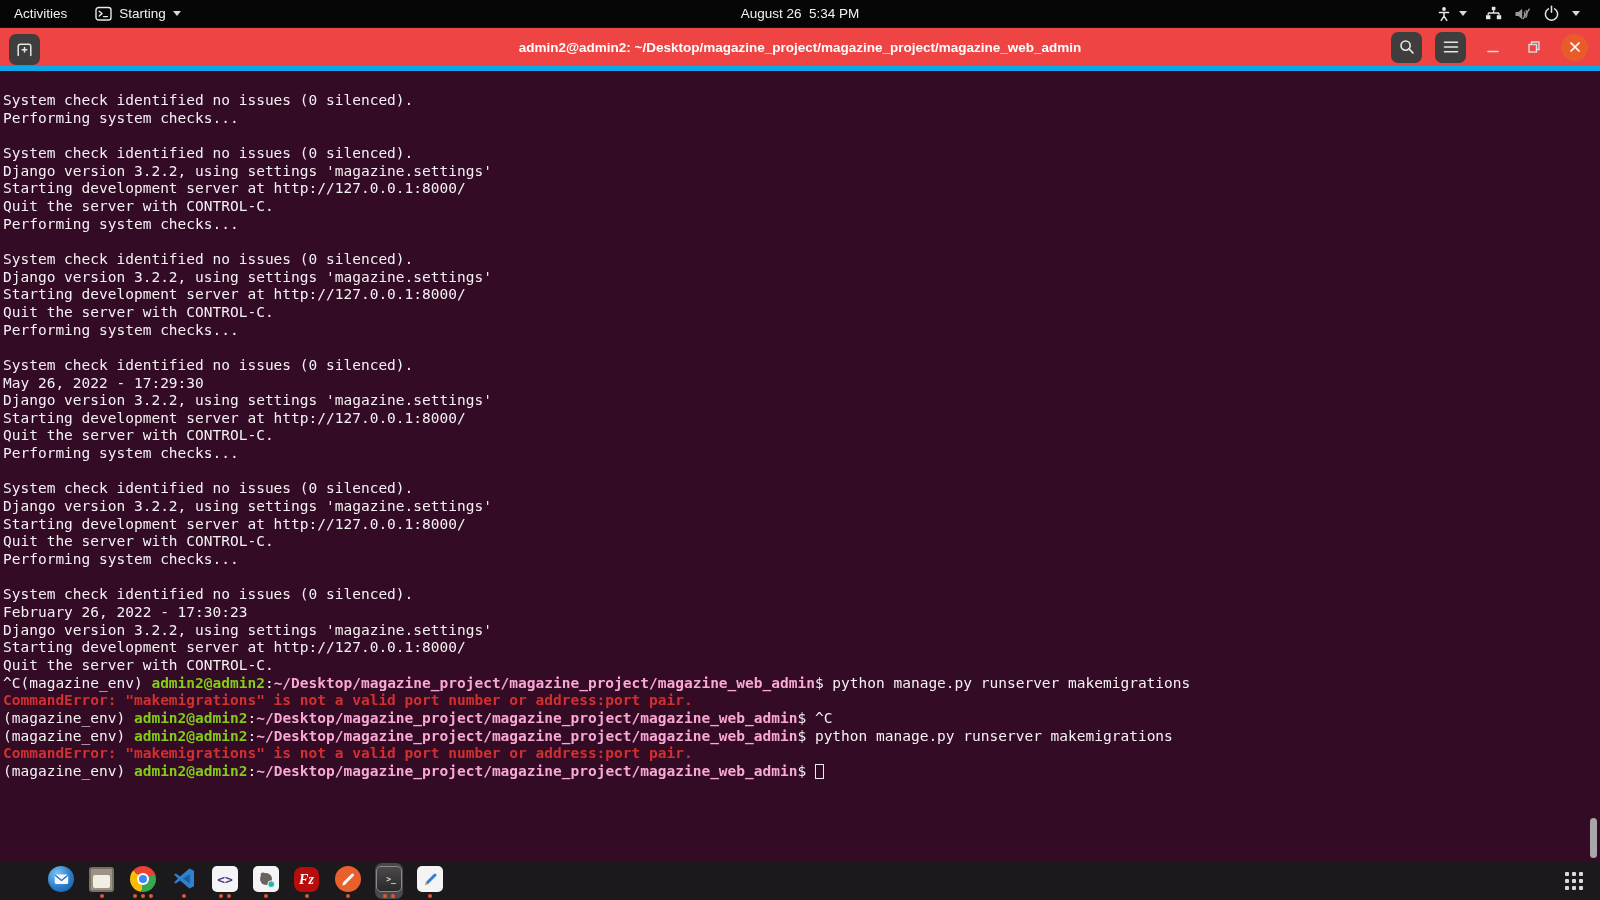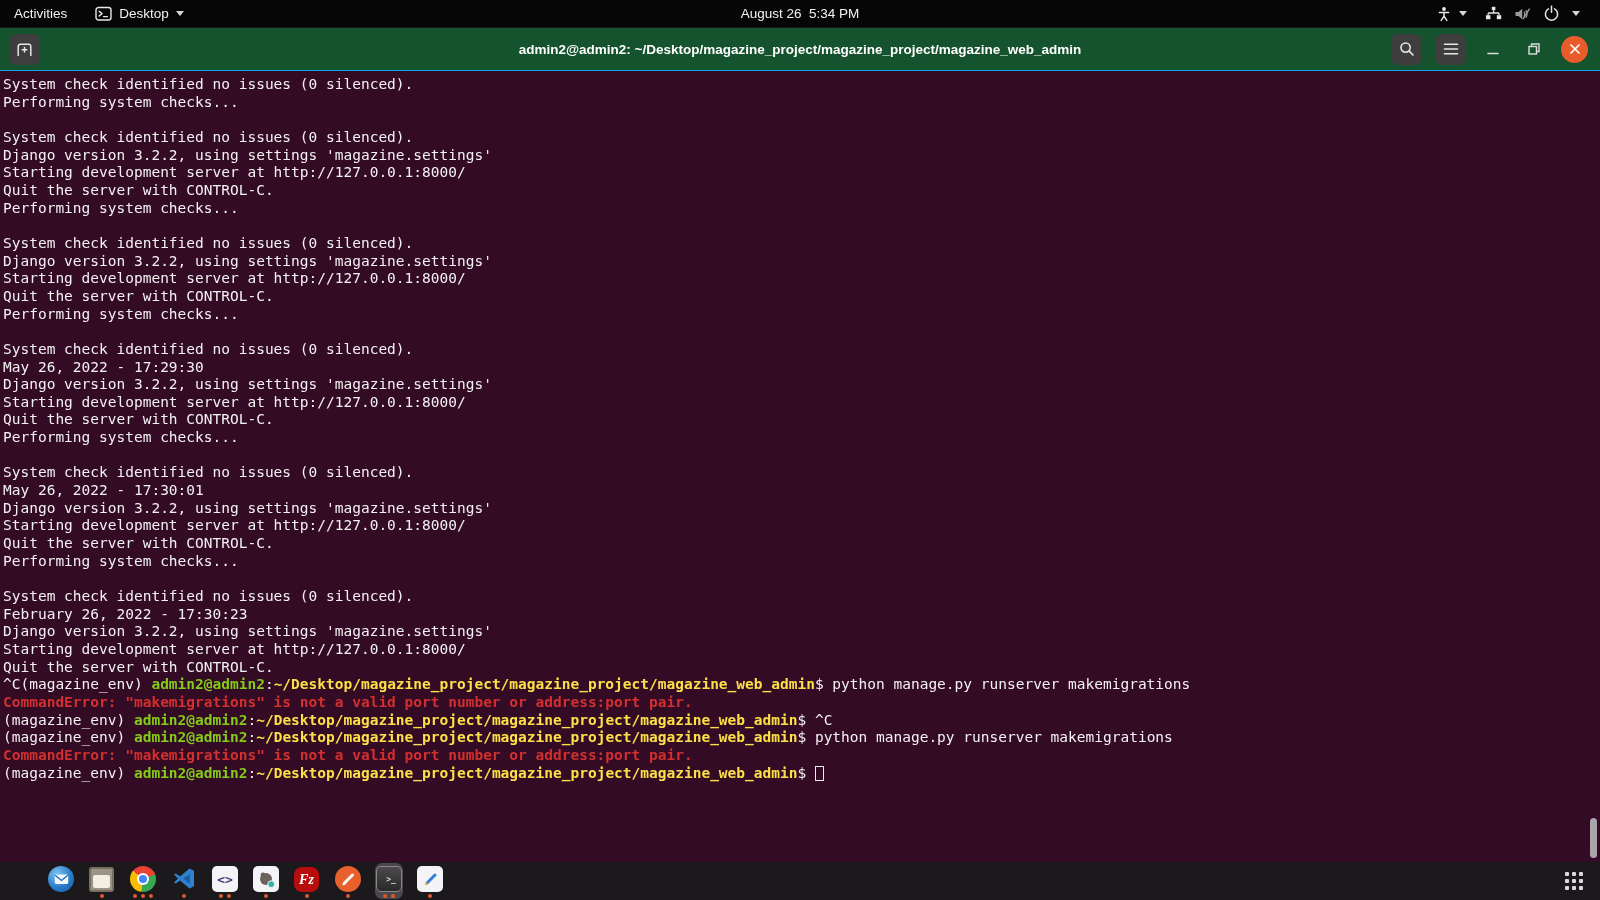--- a/index.html
+++ b/index.html
@@ -15,40 +15,40 @@
              height:100%; display:flex; align-items:center; gap:7px; padding:0 14px; cursor:default; }
   .tb-center { position:absolute; left:50%; transform:translateX(-50%); height:100%; }
   .tb-clock { white-space:pre; }
   .tb-right { margin-left:auto; display:flex; align-items:center; height:100%; padding-right:10px; }
   .tb-right .tb-item { padding:0 8px; }
   .caret { width:0; height:0; border-left:4.5px solid transparent; border-right:4.5px solid transparent;
            border-top:5px solid #d8d8d8; display:inline-block; }
   .sysicons { display:flex; align-items:center; gap:12px; padding:0 10px; height:100%; }
 
   
-  .titlebar { height:44px; background:#14532d; border-top:1px solid #151515; border-bottom:1px solid #0ea5e9;
+  .titlebar { height:44px; background:#ef4444; border-top:1px solid #151515; border-bottom:5px solid #0ea5e9;
               position:relative; display:flex; align-items:center; flex:0 0 auto; }
   .hb-btn { width:31px; height:31px; border-radius:7px; background:#3f3e3f; border:none;
             display:flex; align-items:center; justify-content:center; cursor:default; }
   .newtab { position:absolute; left:9px; top:6px; }
   .win-title { position:absolute; left:50%; transform:translateX(-50%); color:#ffffff;
                font-weight:bold; font-size:13.5px; white-space:nowrap; }
   .controls { position:absolute; right:12px; top:0; height:100%; display:flex; align-items:center; gap:13px; }
   .ctl-plain { width:28px; height:28px; background:none; border:none; display:flex;
                align-items:center; justify-content:center; cursor:default; }
   .close-btn { width:27px; height:27px; border-radius:50%; background:#e95b2b; border:none;
                display:flex; align-items:center; justify-content:center; cursor:default; }
 
   
   .terminal { flex:1 1 auto; background:#330b25; position:relative; overflow:hidden;
-              padding:5px 0 0 3px; cursor:text; }
+              padding:21px 0 0 3px; cursor:text; }
   .tl { font-family:"DejaVu Sans Mono", monospace; font-size:14.5px; line-height:17.66px;
         min-height:17.66px; white-space:pre; color:#f4f1f3; }
   .tl .g { color:#84cc16; font-weight:bold; }
-  .tl .b { color:#fde047; font-weight:bold; }
+  .tl .b { color:#f9a8d4; font-weight:bold; }
   .tl .r { color:#d22f2f; font-weight:bold; }
   .cursor { display:inline-block; width:9px; height:15px; border:1.5px solid #efece f;
             border:1.5px solid #efecef; vertical-align:text-bottom; }
   .scrollbar { position:absolute; right:3px; top:747px; width:7px; height:40px;
                border-radius:4px; background:#a9a5a9; cursor:pointer; }
 
   
   .dock { height:38px; background:#1c191c; display:flex; align-items:center;
           padding-left:6px; flex:0 0 auto; position:relative; }
   .dock-app { width:28px; height:36px; margin-right:13px; background:none; border:none;
@@ -101,21 +101,21 @@
     <div class="tb-left">
       <button class="tb-item">Activities</button>
       <button class="tb-item">
         <span style="display:flex;">
           <svg width="17" height="16" viewBox="0 0 17 16">
             <rect x="1" y="1.5" width="15" height="12.5" rx="2.6" fill="none" stroke="#e8e8e8" stroke-width="1.4"></rect>
             <path d="M4.2 5.2 L7 7.6 L4.2 10" fill="none" stroke="#e8e8e8" stroke-width="1.4" stroke-linecap="round" stroke-linejoin="round"></path>
             <line x1="8.5" y1="10.6" x2="12.4" y2="10.6" stroke="#e8e8e8" stroke-width="1.4" stroke-linecap="round"></line>
           </svg>
         </span>
-        <span>Desktop</span>
+        <span>Starting</span>
         <span class="caret"></span>
       </button>
     </div>
     <div class="tb-center">
       <button class="tb-item tb-clock">August 26  5:34 PM</button>
     </div>
     <div class="tb-right">
       <button class="tb-item">
         <span style="display:flex;">
           <svg width="16" height="16" viewBox="0 0 16 16">
@@ -212,21 +212,20 @@
         <div class="tl"><span>Performing system checks...</span></div>
         <div class="tl"></div>
         <div class="tl"><span>System check identified no issues (0 silenced).</span></div>
         <div class="tl"><span>May 26, 2022 - 17:29:30</span></div>
         <div class="tl"><span>Django version 3.2.2, using settings 'magazine.settings'</span></div>
         <div class="tl"><span>Starting development server at http://127.0.0.1:8000/</span></div>
         <div class="tl"><span>Quit the server with CONTROL-C.</span></div>
         <div class="tl"><span>Performing system checks...</span></div>
         <div class="tl"></div>
         <div class="tl"><span>System check identified no issues (0 silenced).</span></div>
-        <div class="tl"><span>May 26, 2022 - 17:30:01</span></div>
         <div class="tl"><span>Django version 3.2.2, using settings 'magazine.settings'</span></div>
         <div class="tl"><span>Starting development server at http://127.0.0.1:8000/</span></div>
         <div class="tl"><span>Quit the server with CONTROL-C.</span></div>
         <div class="tl"><span>Performing system checks...</span></div>
         <div class="tl"></div>
         <div class="tl"><span>System check identified no issues (0 silenced).</span></div>
         <div class="tl"><span>February 26, 2022 - 17:30:23</span></div>
         <div class="tl"><span>Django version 3.2.2, using settings 'magazine.settings'</span></div>
         <div class="tl"><span>Starting development server at http://127.0.0.1:8000/</span></div>
         <div class="tl"><span>Quit the server with CONTROL-C.</span></div>

